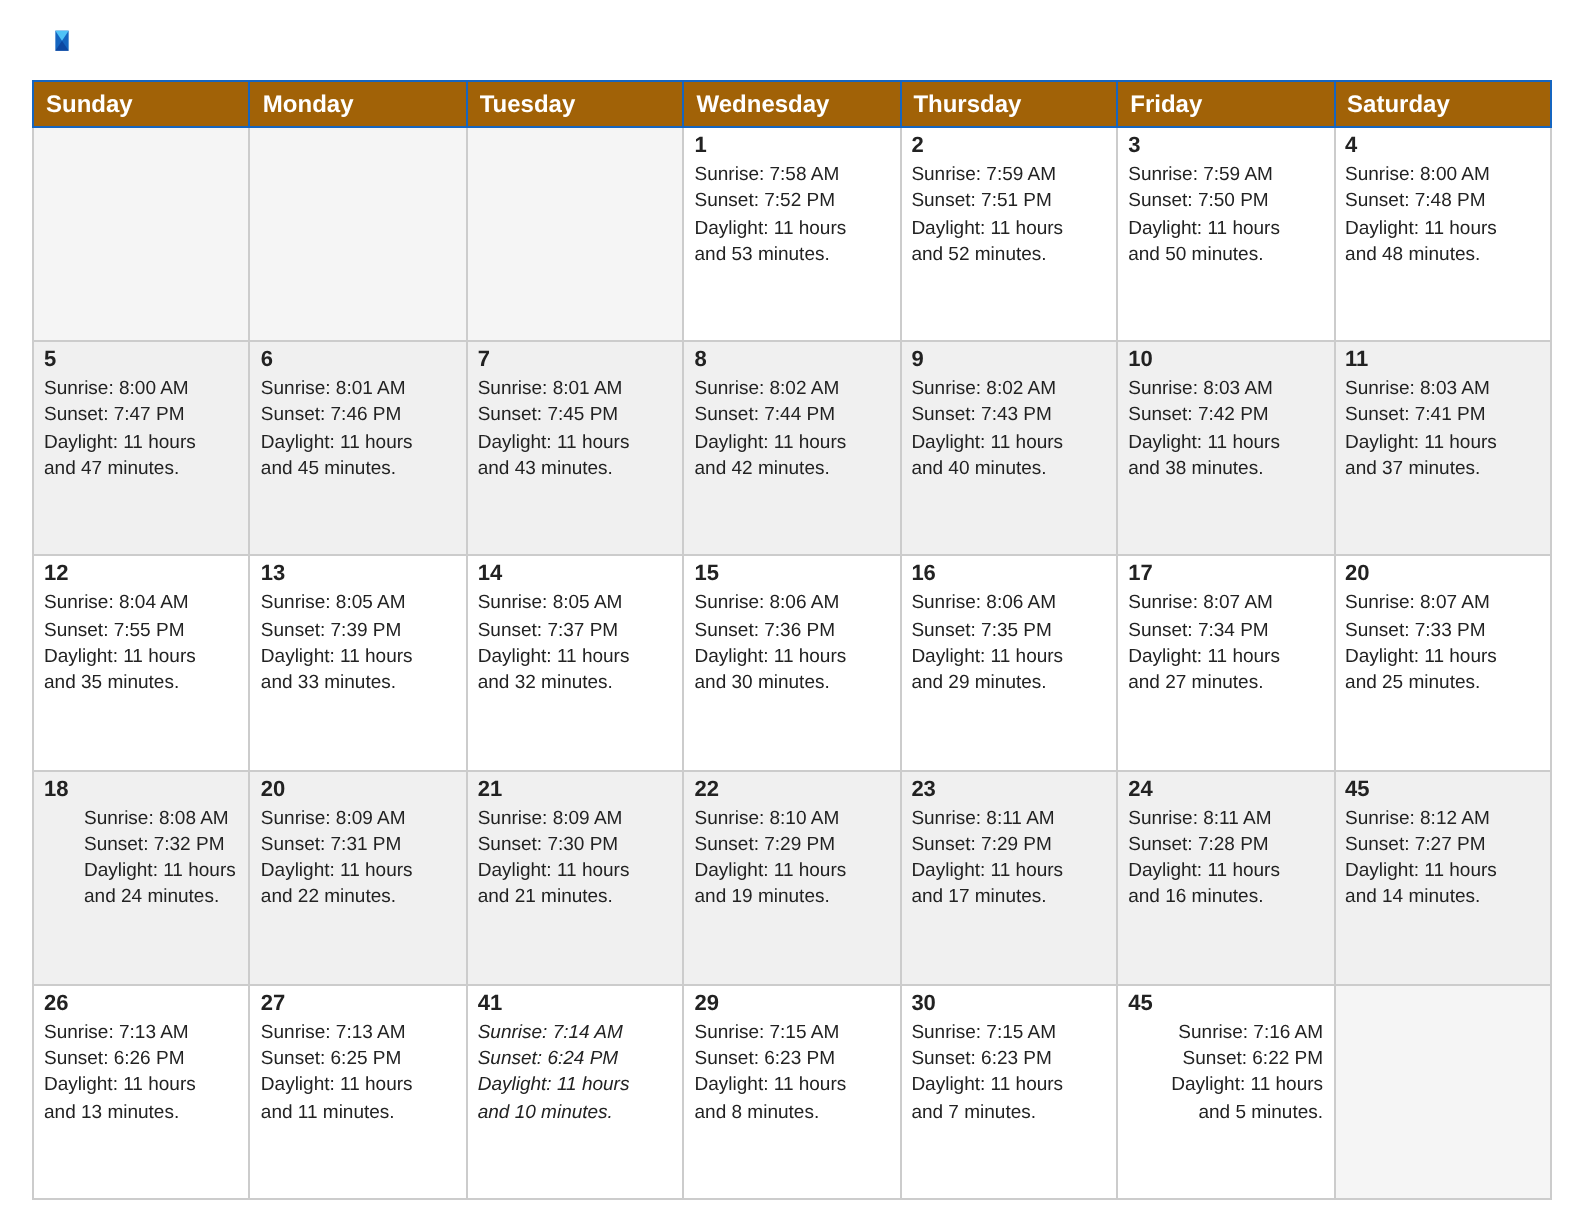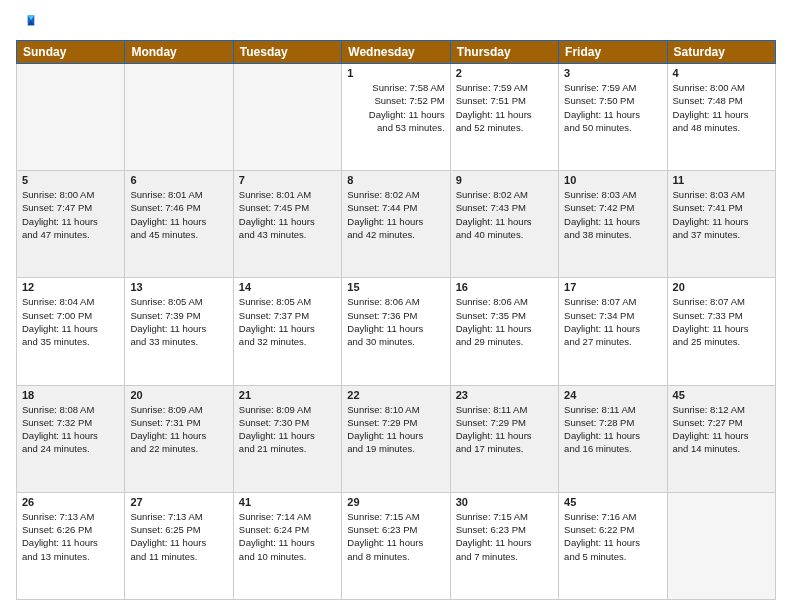--- a/index.html
+++ b/index.html
@@ -132,21 +132,21 @@
           <th>Saturday</th>
         </tr>
     </thead>
     <tbody id="calendar-body">
     <tr>
           <td class="empty"></td>
           <td class="empty"></td>
           <td class="empty"></td>
           <td>
             <div class="day-number">1</div>
-            <div class="day-info" style="white-space: pre-line; text-align: right;">Sunrise: 7:58 AM
+            <div class="day-info" style="white-space: pre-line;">Sunrise: 7:58 AM
 Sunset: 7:52 PM
 Daylight: 11 hours
 and 53 minutes.</div>
           </td>
           <td>
             <div class="day-number">2</div>
             <div class="day-info" style="white-space: pre-line;">Sunrise: 7:59 AM
 Sunset: 7:51 PM
 Daylight: 11 hours
 and 52 minutes.</div>
@@ -214,21 +214,21 @@
             <div class="day-info" style="white-space: pre-line;">Sunrise: 8:03 AM
 Sunset: 7:41 PM
 Daylight: 11 hours
 and 37 minutes.</div>
           </td>
         </tr>
         <tr>
           <td>
             <div class="day-number">12</div>
             <div class="day-info" style="white-space: pre-line;">Sunrise: 8:04 AM
-Sunset: 7:00 PM
+Sunset: 7:55 PM
 Daylight: 11 hours
 and 35 minutes.</div>
           </td>
           <td>
             <div class="day-number">13</div>
             <div class="day-info" style="white-space: pre-line;">Sunrise: 8:05 AM
 Sunset: 7:39 PM
 Daylight: 11 hours
 and 33 minutes.</div>
           </td>
@@ -264,21 +264,21 @@
             <div class="day-number">20</div>
             <div class="day-info" style="white-space: pre-line;">Sunrise: 8:07 AM
 Sunset: 7:33 PM
 Daylight: 11 hours
 and 25 minutes.</div>
           </td>
         </tr>
         <tr class="row-shaded">
           <td>
             <div class="day-number">18</div>
-            <div class="day-info" style="white-space: pre-line;">Sunrise: 8:08 AM
+            <div class="day-info" style="white-space: pre-line; margin-left: 20px;">Sunrise: 8:08 AM
 Sunset: 7:32 PM
 Daylight: 11 hours
 and 24 minutes.</div>
           </td>
           <td>
             <div class="day-number">20</div>
             <div class="day-info" style="white-space: pre-line;">Sunrise: 8:09 AM
 Sunset: 7:31 PM
 Daylight: 11 hours
 and 22 minutes.</div>
@@ -329,42 +329,42 @@
           </td>
           <td>
             <div class="day-number">27</div>
             <div class="day-info" style="white-space: pre-line;">Sunrise: 7:13 AM
 Sunset: 6:25 PM
 Daylight: 11 hours
 and 11 minutes.</div>
           </td>
           <td>
             <div class="day-number">41</div>
-            <div class="day-info" style="white-space: pre-line;">Sunrise: 7:14 AM
+            <div class="day-info" style="white-space: pre-line; font-style: italic;">Sunrise: 7:14 AM
 Sunset: 6:24 PM
 Daylight: 11 hours
 and 10 minutes.</div>
           </td>
           <td>
             <div class="day-number">29</div>
             <div class="day-info" style="white-space: pre-line;">Sunrise: 7:15 AM
 Sunset: 6:23 PM
 Daylight: 11 hours
 and 8 minutes.</div>
           </td>
           <td>
             <div class="day-number">30</div>
             <div class="day-info" style="white-space: pre-line;">Sunrise: 7:15 AM
 Sunset: 6:23 PM
 Daylight: 11 hours
 and 7 minutes.</div>
           </td>
           <td>
             <div class="day-number">45</div>
-            <div class="day-info" style="white-space: pre-line;">Sunrise: 7:16 AM
+            <div class="day-info" style="white-space: pre-line; text-align: right;">Sunrise: 7:16 AM
 Sunset: 6:22 PM
 Daylight: 11 hours
 and 5 minutes.</div>
           </td>
           <td class="empty"></td>
         </tr>
       </tbody>
   </table>
 </div>
 

